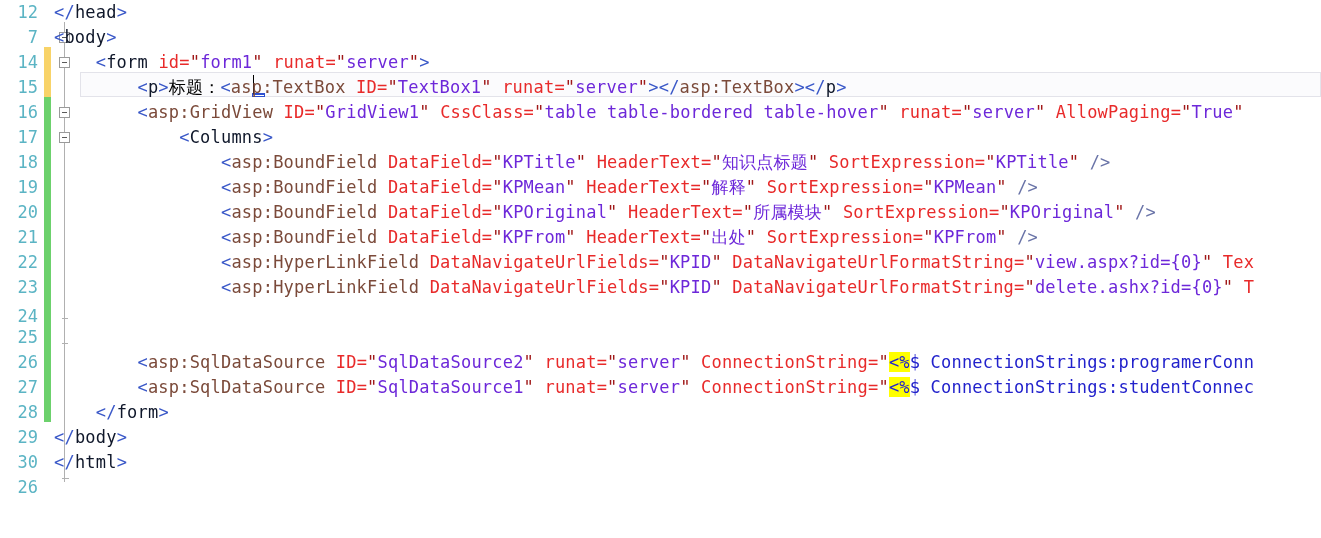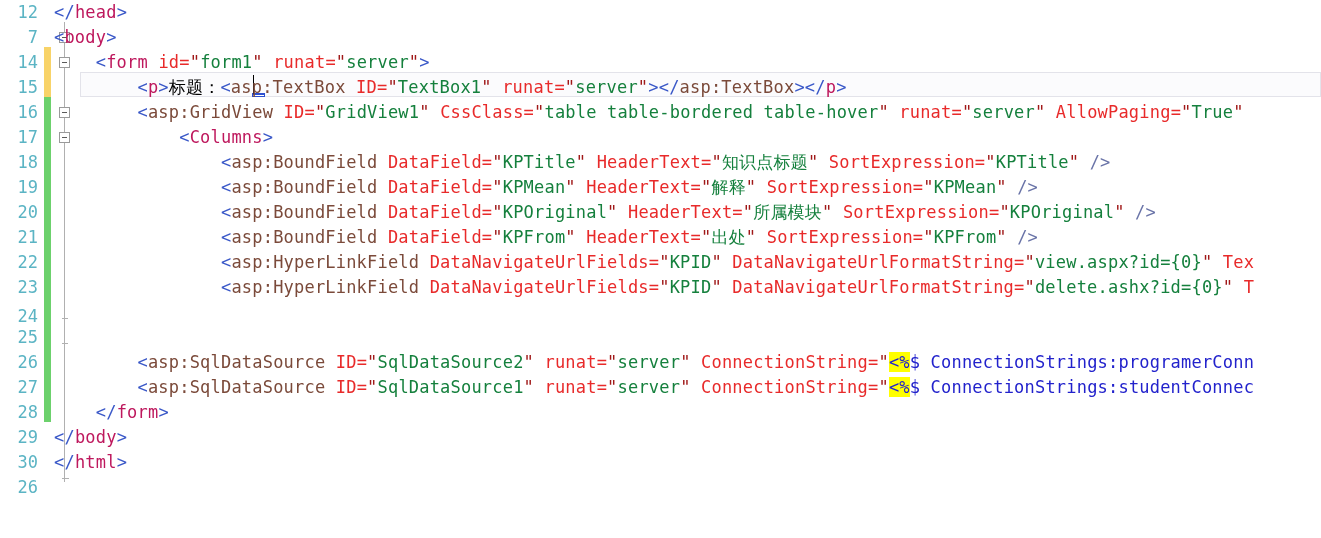--- a/index.html
+++ b/index.html
@@ -67,25 +67,25 @@
     position: absolute;
     left: 54px;
     line-height: 25px;
     font-size: 17px;
     font-family: "DejaVu Sans Mono", "Liberation Mono", monospace;
     letter-spacing: 0.2px;
   }
 
   
   .t-bracket { color: #3a58c8; }        
-  .t-tag     { color: #be185d; }        
+  .t-tag     { color: #0f172a; }        
   .t-tag2    { color: #7b4a3a; }        
   .t-attr    { color: #e82a2a; }        
   .t-quote   { color: #a01818; }        
-  .t-val     { color: #15803d; }        
+  .t-val     { color: #6d28d9; }        
   .t-text    { color: #000000; }        
   .t-expr    { color: #2222cc; }        
   .t-close   { color: #6a74a8; }        
   .hl-yellow { background: #ffff00; }   
 
   
   .fold-line {
     position: absolute;
     left: 64px;
     width: 1px;

